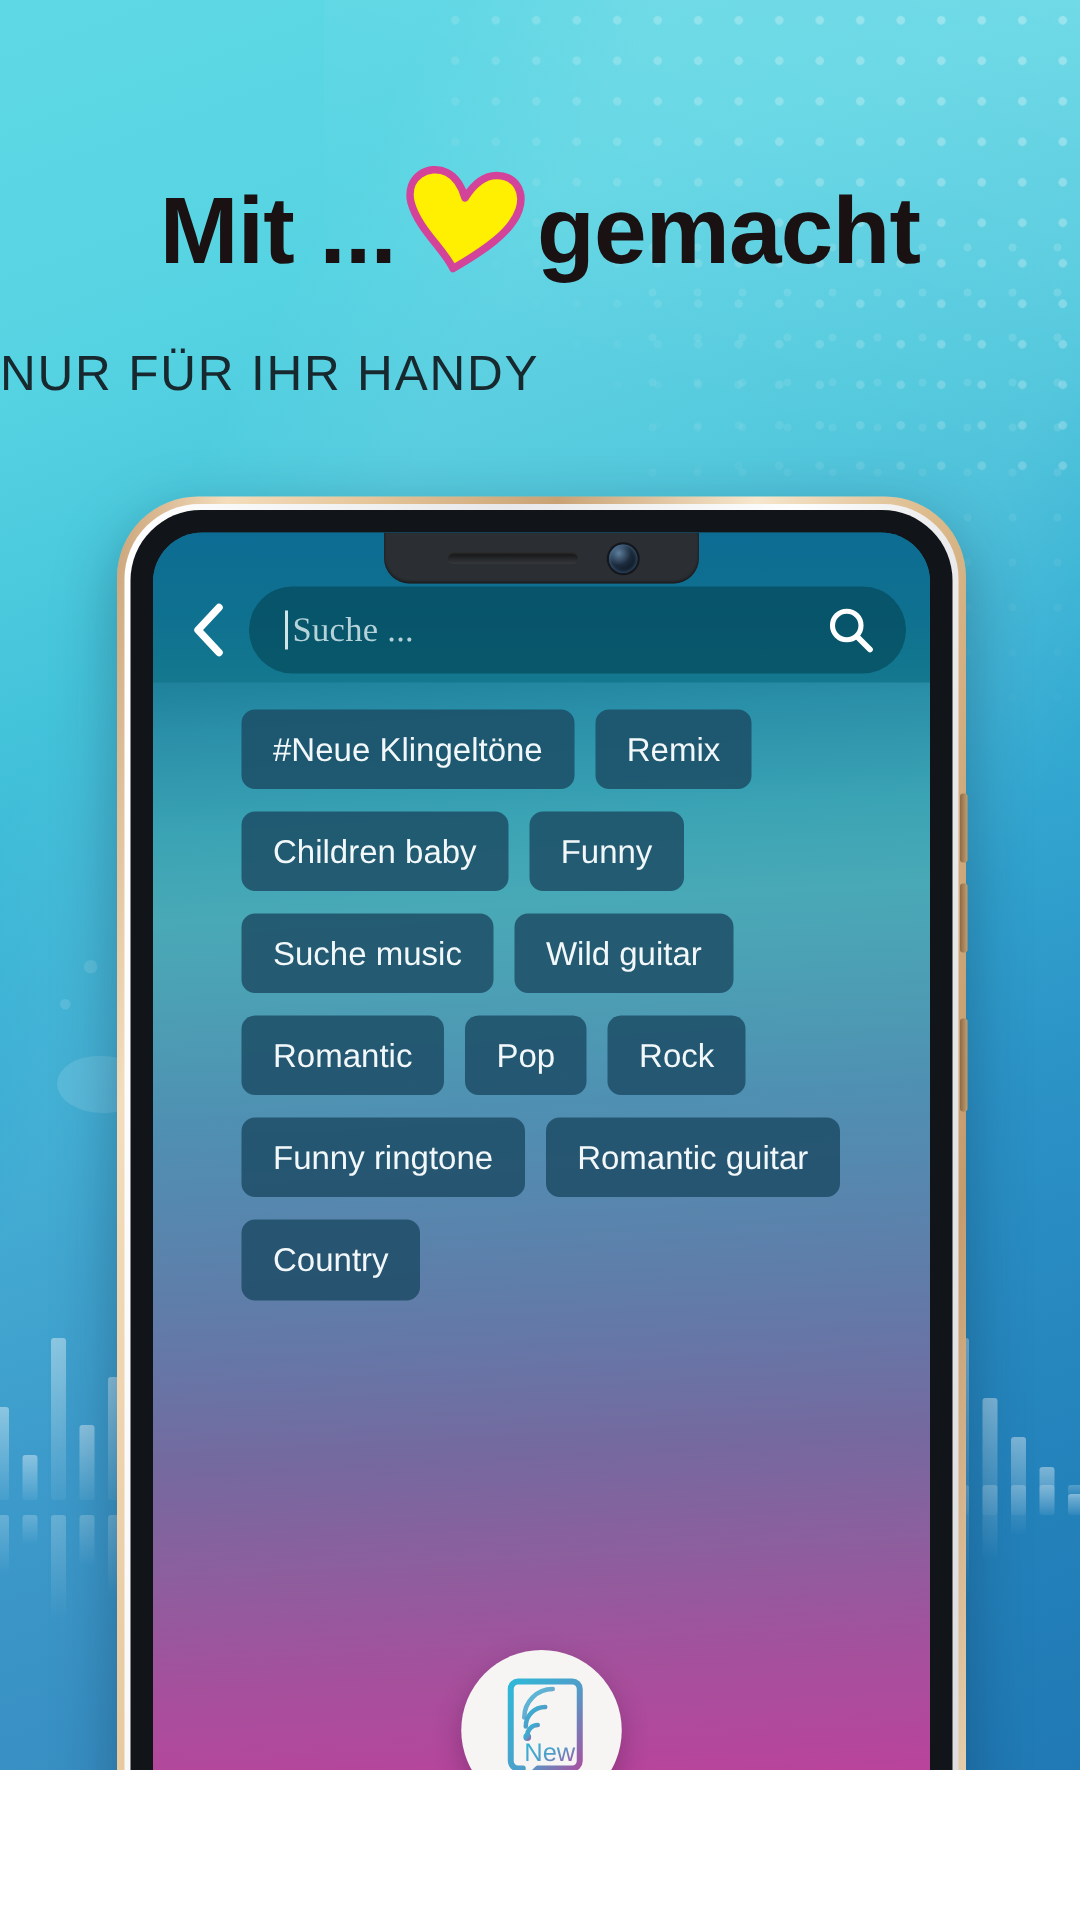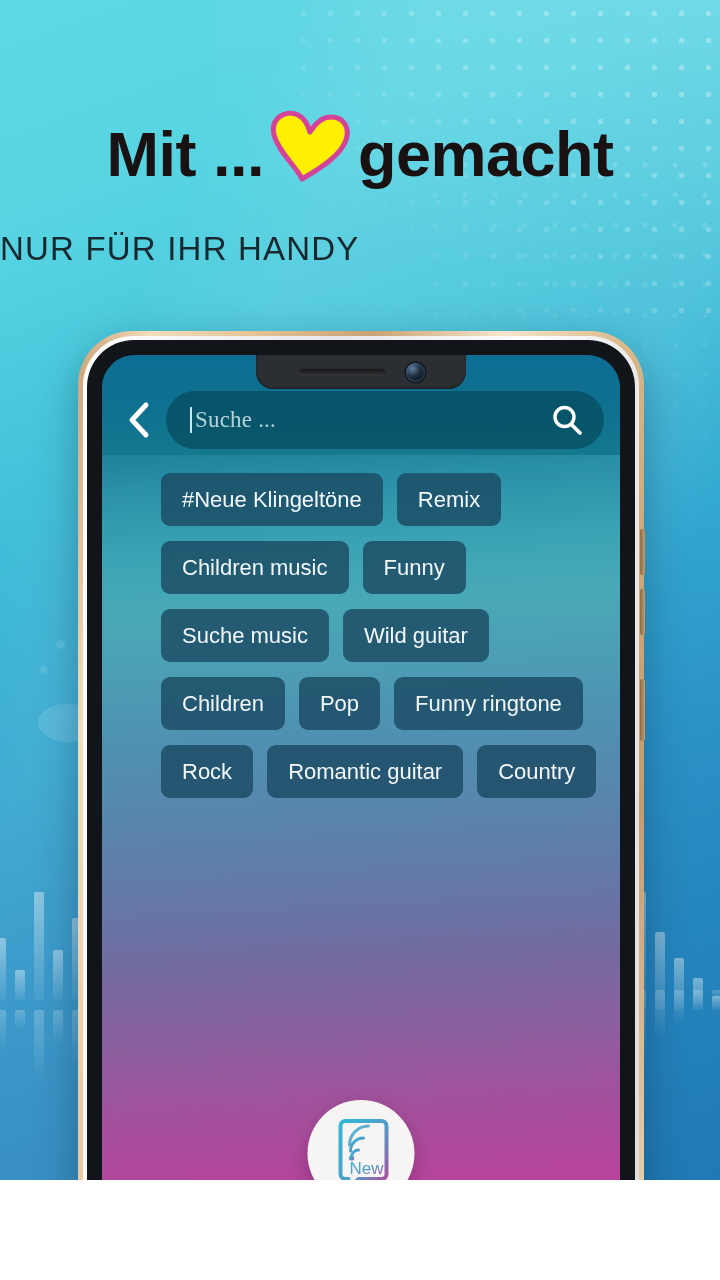--- a/index.html
+++ b/index.html
@@ -320,28 +320,28 @@
           <svg width="34" height="34" viewBox="0 0 34 34" aria-hidden="true">
             <circle cx="14.5" cy="14" r="9.5" fill="none" stroke="#ffffff" stroke-width="3.4"></circle>
             <line x1="21.5" y1="21.5" x2="30" y2="30" stroke="#ffffff" stroke-width="3.8" stroke-linecap="round"></line>
           </svg>
         </div>
       </div>
 
       <div class="chips">
         <div class="chip">#Neue Klingeltöne</div>
         <div class="chip">Remix</div>
-        <div class="chip">Children music</div>
+        <div class="chip">Children baby</div>
         <div class="chip">Funny</div>
         <div class="chip">Suche music</div>
         <div class="chip">Wild guitar</div>
-        <div class="chip">Children</div>
+        <div class="chip">Romantic</div>
         <div class="chip">Pop</div>
+        <div class="chip">Rock</div>
         <div class="chip">Funny ringtone</div>
-        <div class="chip">Rock</div>
         <div class="chip">Romantic guitar</div>
         <div class="chip">Country</div>
       </div>
 
       <div class="appicon">
         <svg width="60" height="74" viewBox="0 0 60 74" aria-hidden="true">
           <defs>
             <linearGradient id="gIcon" x1="0" y1="0" x2="1" y2="1">
               <stop offset="0%" stop-color="#2fb8d8"></stop>
               <stop offset="52%" stop-color="#4f9ec9"></stop>

